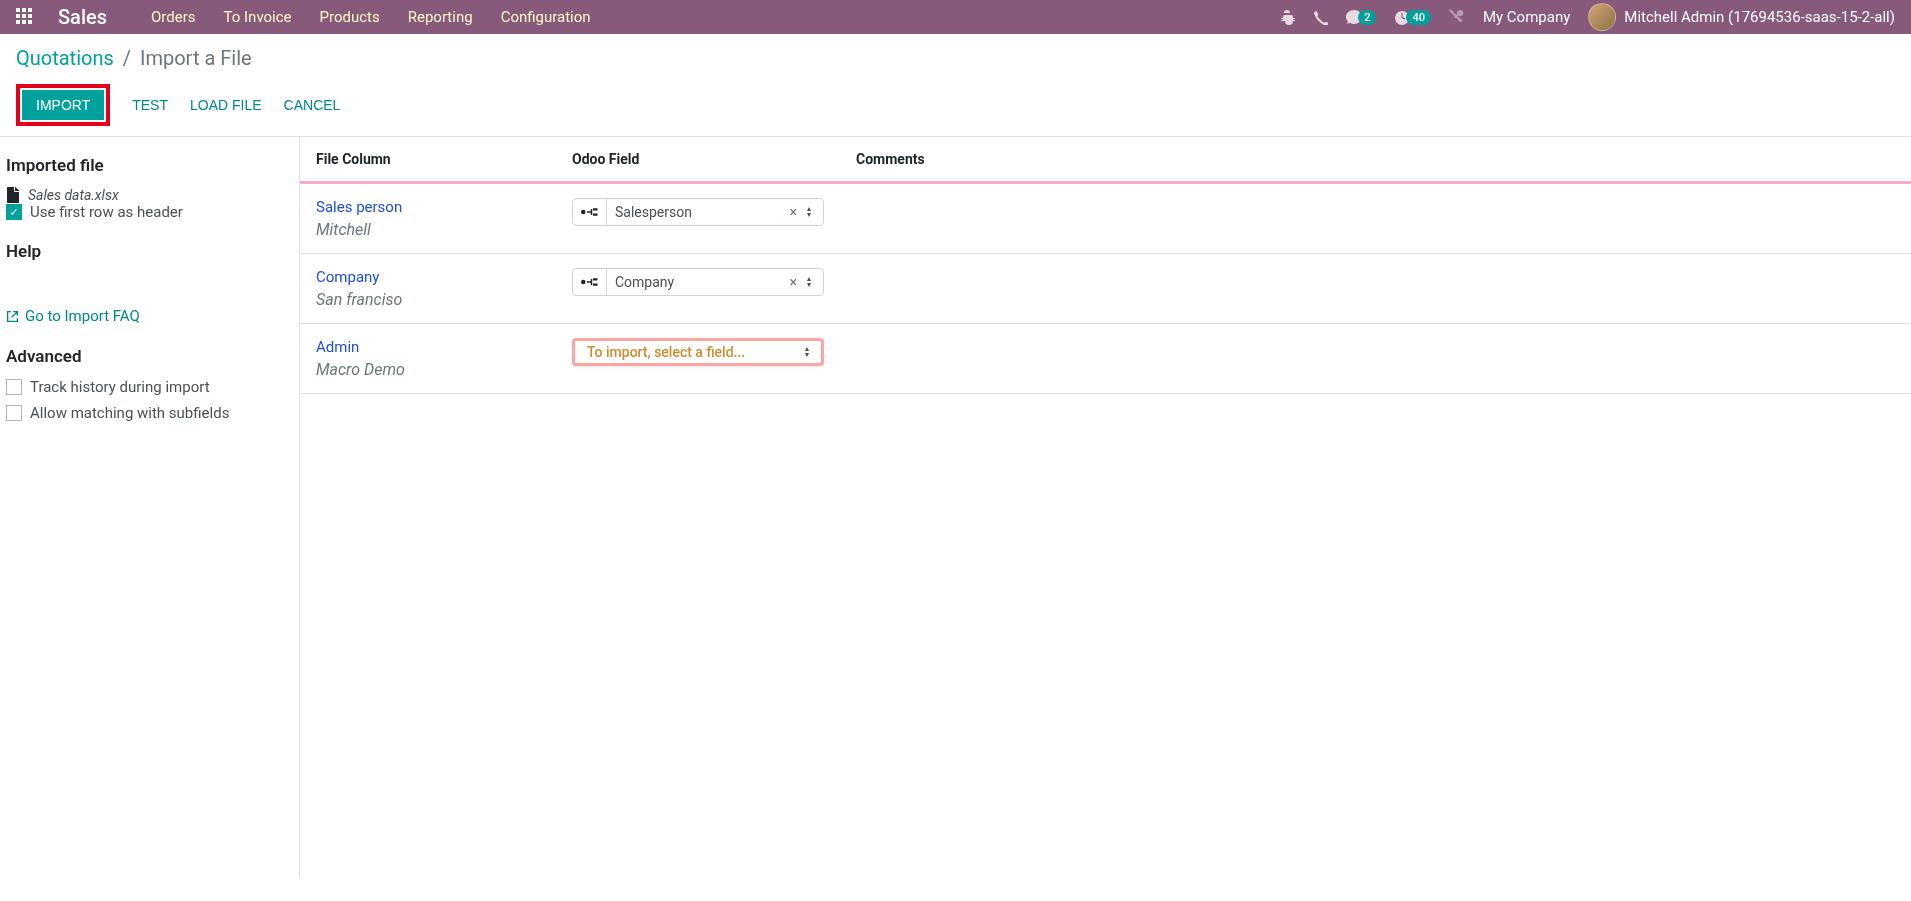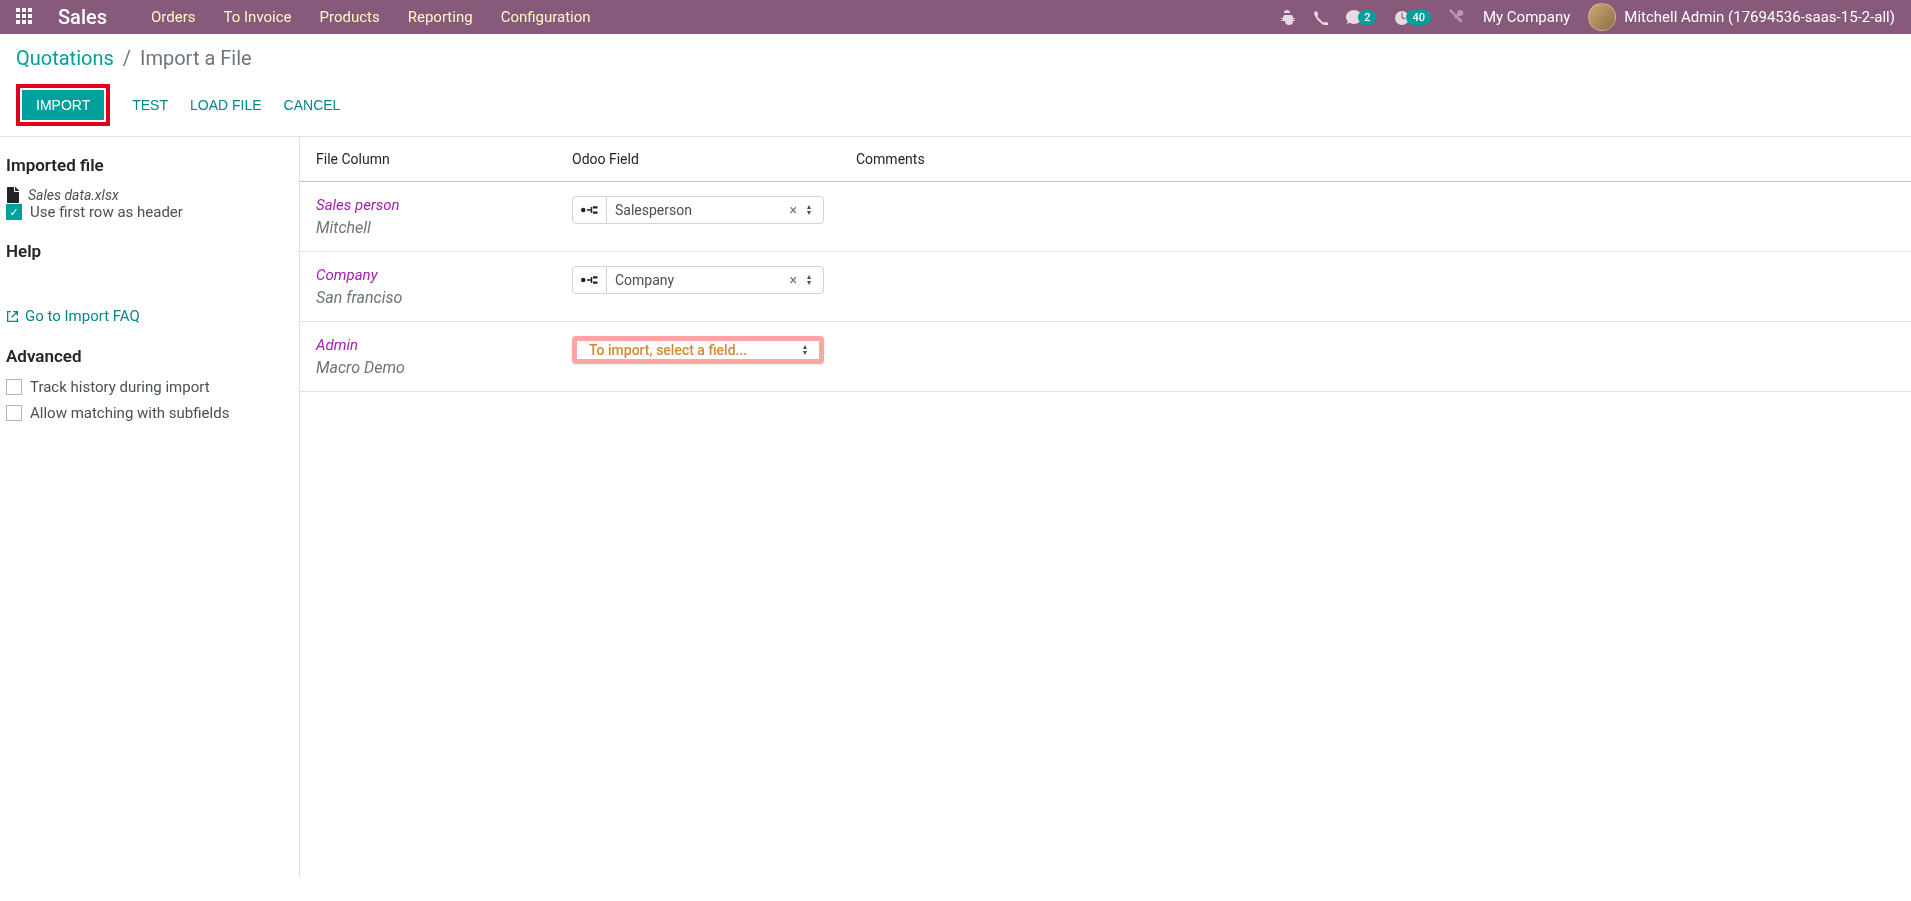--- a/index.html
+++ b/index.html
@@ -44,33 +44,33 @@
 .file-name { font-style: italic; color: #495057; }
 .checkbox-row { display: flex; align-items: center; gap: 8px; margin-bottom: 8px; font-size: 15px; color: #495057; cursor: pointer; }
 .checkbox { width: 16px; height: 16px; border: 1px solid #00a09d; background: #00a09d; display: inline-flex; align-items: center; justify-content: center; color: #fff; font-size: 11px; }
 .checkbox.unchecked { background: #fff; border-color: #adb5bd; }
 .sidebar-section { margin-top: 20px; }
 .help-link { color: #00888a; text-decoration: none; display: inline-flex; align-items: center; gap: 6px; font-size: 15px; cursor: pointer; margin-top: 34px; }
 .ext-icon { width: 13px; height: 13px; }
 
 
 .main { flex: 1; }
-.thead { display: flex; padding: 14px 16px; font-weight: 400; color: #212529; border-bottom: 1px solid #f9a8d4; align-items: center; }
+.thead { display: flex; padding: 14px 16px; font-weight: 700; color: #212529; border-bottom: 3px solid #f9a8d4; align-items: center; }
 .col-file { width: 256px; }
 .col-field { width: 284px; }
 .col-comments { flex: 1; }
 .trow { display: flex; padding: 14px 16px; border-bottom: 1px solid #dee2e6; align-items: flex-start; }
-.col-file .col-title { font-size: 15px; color: #a21caf; margin-bottom: 4px; font-style: italic; }
+.col-file .col-title { font-size: 15px; color: #1d4ed8; margin-bottom: 4px; }
 .col-file .col-sample { font-size: 16px; font-style: italic; color: #6c757d; }
 .field-select { display: flex; align-items: center; border: 1px solid #ced4da; border-radius: 4px; height: 28px; width: 252px; background: #fff; cursor: pointer; position: relative; }
 .field-select .relation-icon { width: 34px; height: 100%; border-right: 1px solid #ced4da; display: flex; align-items: center; justify-content: center; }
 .field-select .field-value { flex: 1; padding: 0 8px; color: #495057; }
 .field-select .clear-x { color: #6c757d; padding: 0 4px; cursor: pointer; }
 .field-select .spinner { width: 22px; display: flex; flex-direction: column; align-items: center; justify-content: center; gap: 0; font-size: 8px; color: #495057; padding-right: 6px; }
-.field-select.placeholder { border: 5px solid #fca5a5; box-shadow: 0 1px 3px rgba(0,0,0,0.1); }
+.field-select.placeholder { border: 3px solid #fca5a5; box-shadow: 0 1px 3px rgba(0,0,0,0.1); }
 .field-select.placeholder .field-value { color: #d08b2e; font-weight: 500; padding-left: 12px; }
 .spinner-arrows { line-height: 6px; }
 </style>
 </head>
 <body>
 
 <div class="navbar">
   <div class="navbar-left">
     <div class="apps-icon">
       <span></span>

